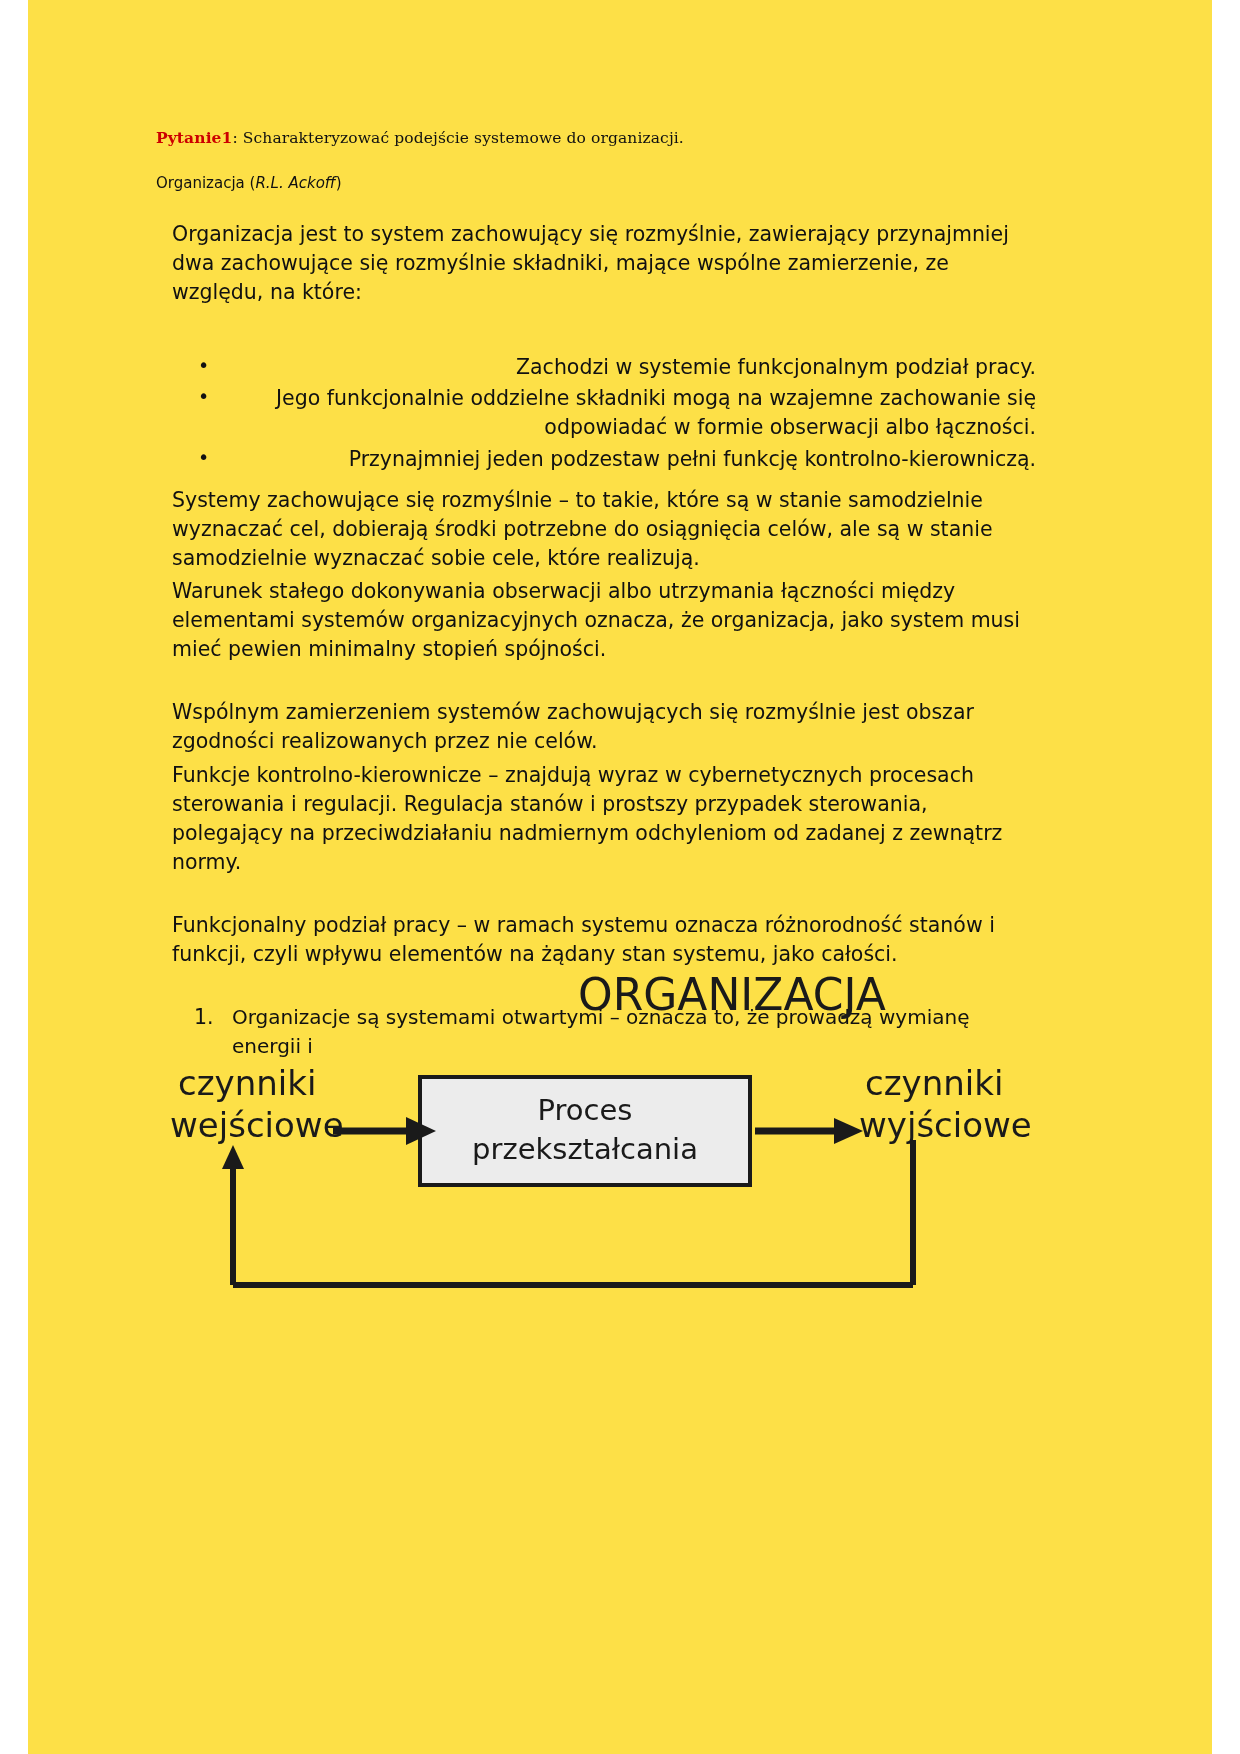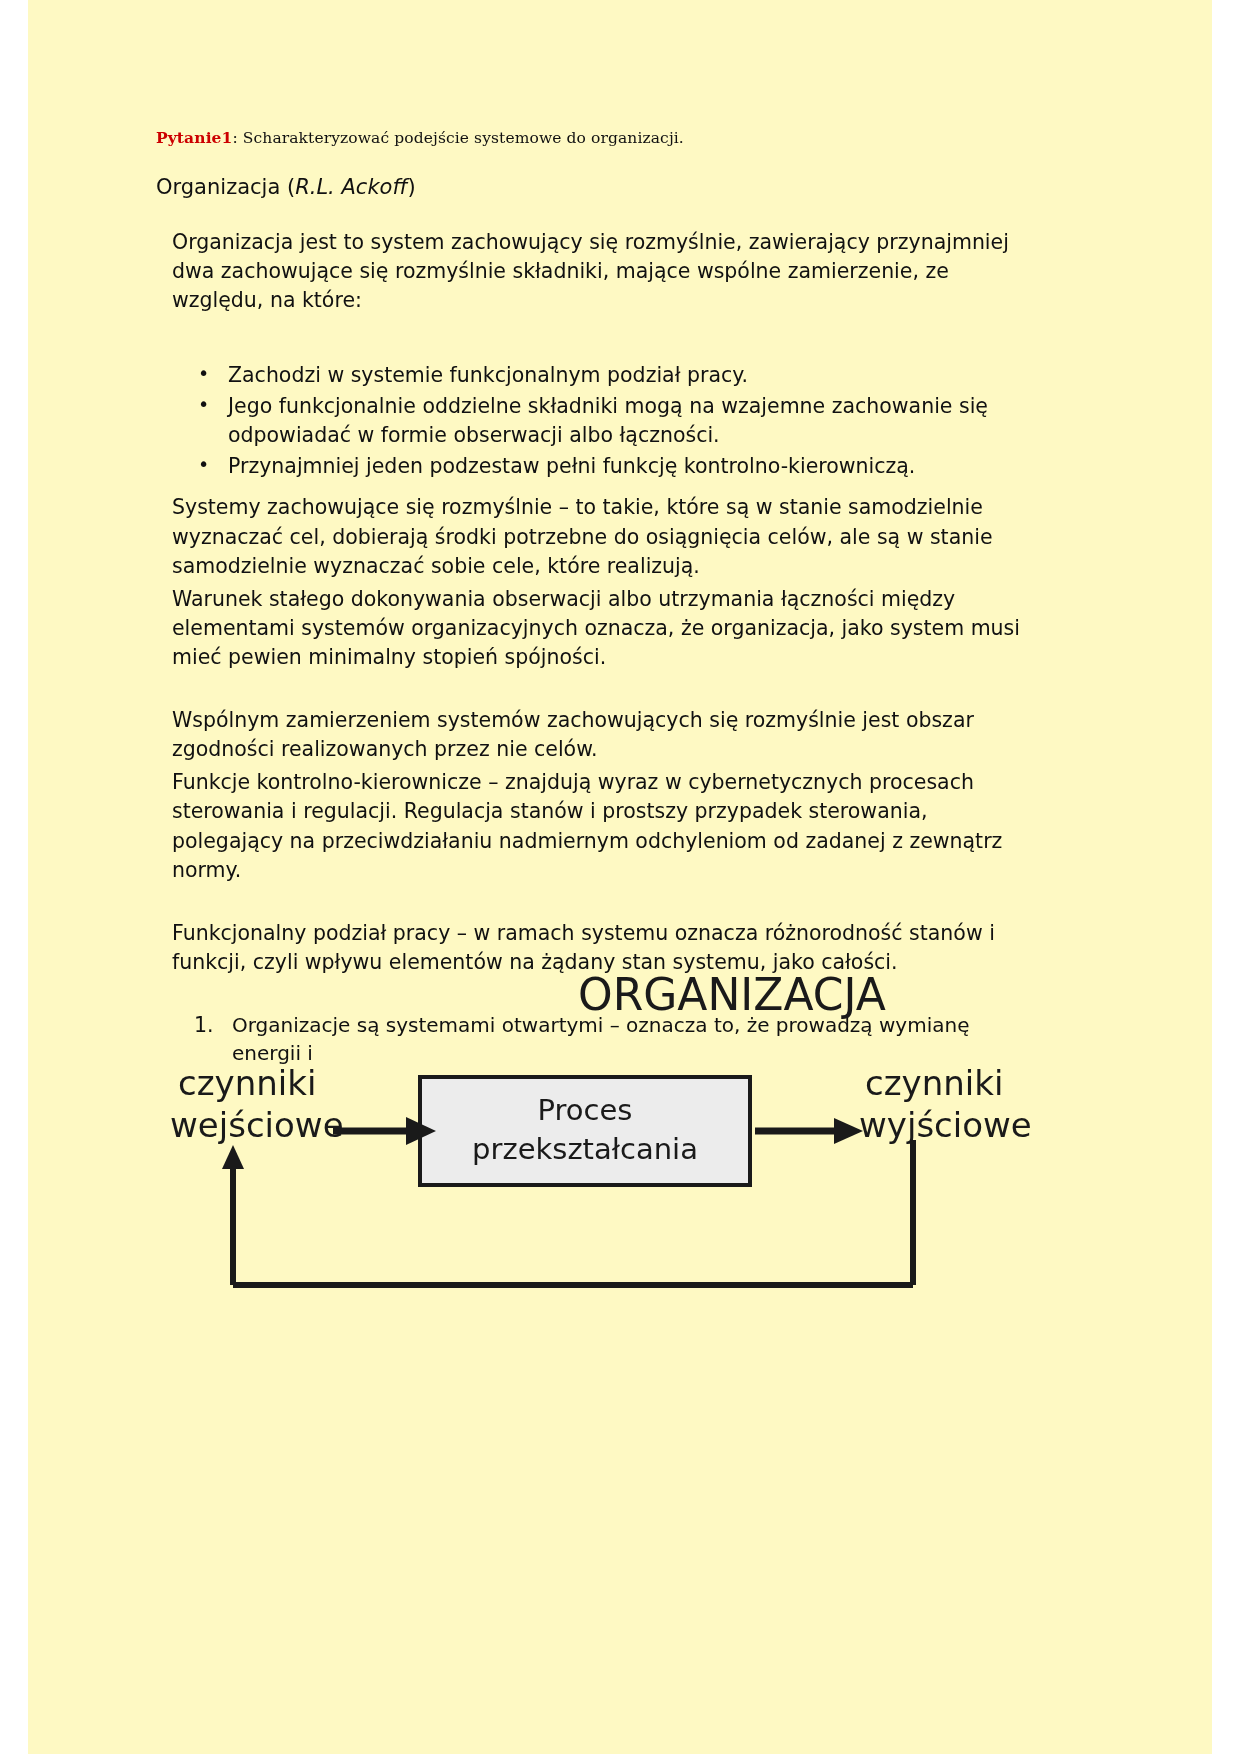--- a/index.html
+++ b/index.html
@@ -5,21 +5,21 @@
 <style>
   html, body {
     margin: 0;
     padding: 0;
     background: #ffffff;
   }
   .page {
     position: relative;
     width: 1184px;
     height: 1754px;
-    background: #fef9c3;
+    background: #fde047;
     margin: 0 auto;
     overflow: hidden;
     font-family: "DejaVu Sans", "Liberation Sans", sans-serif;
     color: #0d0d0d;
   }
   .content {
     position: absolute;
     left: 128px;
     top: 128px;
     width: 880px;
@@ -37,21 +37,21 @@
   .question-line .q-label {
     color: #cc0000;
     font-weight: bold;
   }
   .question-line .q-text {
     color: #111111;
   }
 
   
   .section-heading {
-    font-size: 21px;
+    font-size: 15px;
     line-height: 1.3;
     margin: 0 0 26px 0;
     color: #111111;
     font-weight: normal;
   }
   .section-heading .author {
     font-style: italic;
   }
 
   
@@ -62,20 +62,21 @@
     color: #111111;
   }
   .para.spaced-below { margin-bottom: 34px; }
   .para.intro { margin-bottom: 46px; }
 
   
   ul.bullets {
     margin: 0 0 12px 0;
     padding: 0 0 0 72px;
     list-style: none;
+    text-align: right;
   }
   ul.bullets > li {
     position: relative;
     font-size: 20.5px;
     line-height: 1.42;
     margin: 0 0 2px 0;
     color: #111111;
   }
   ul.bullets > li::before {
     content: "\2022";

